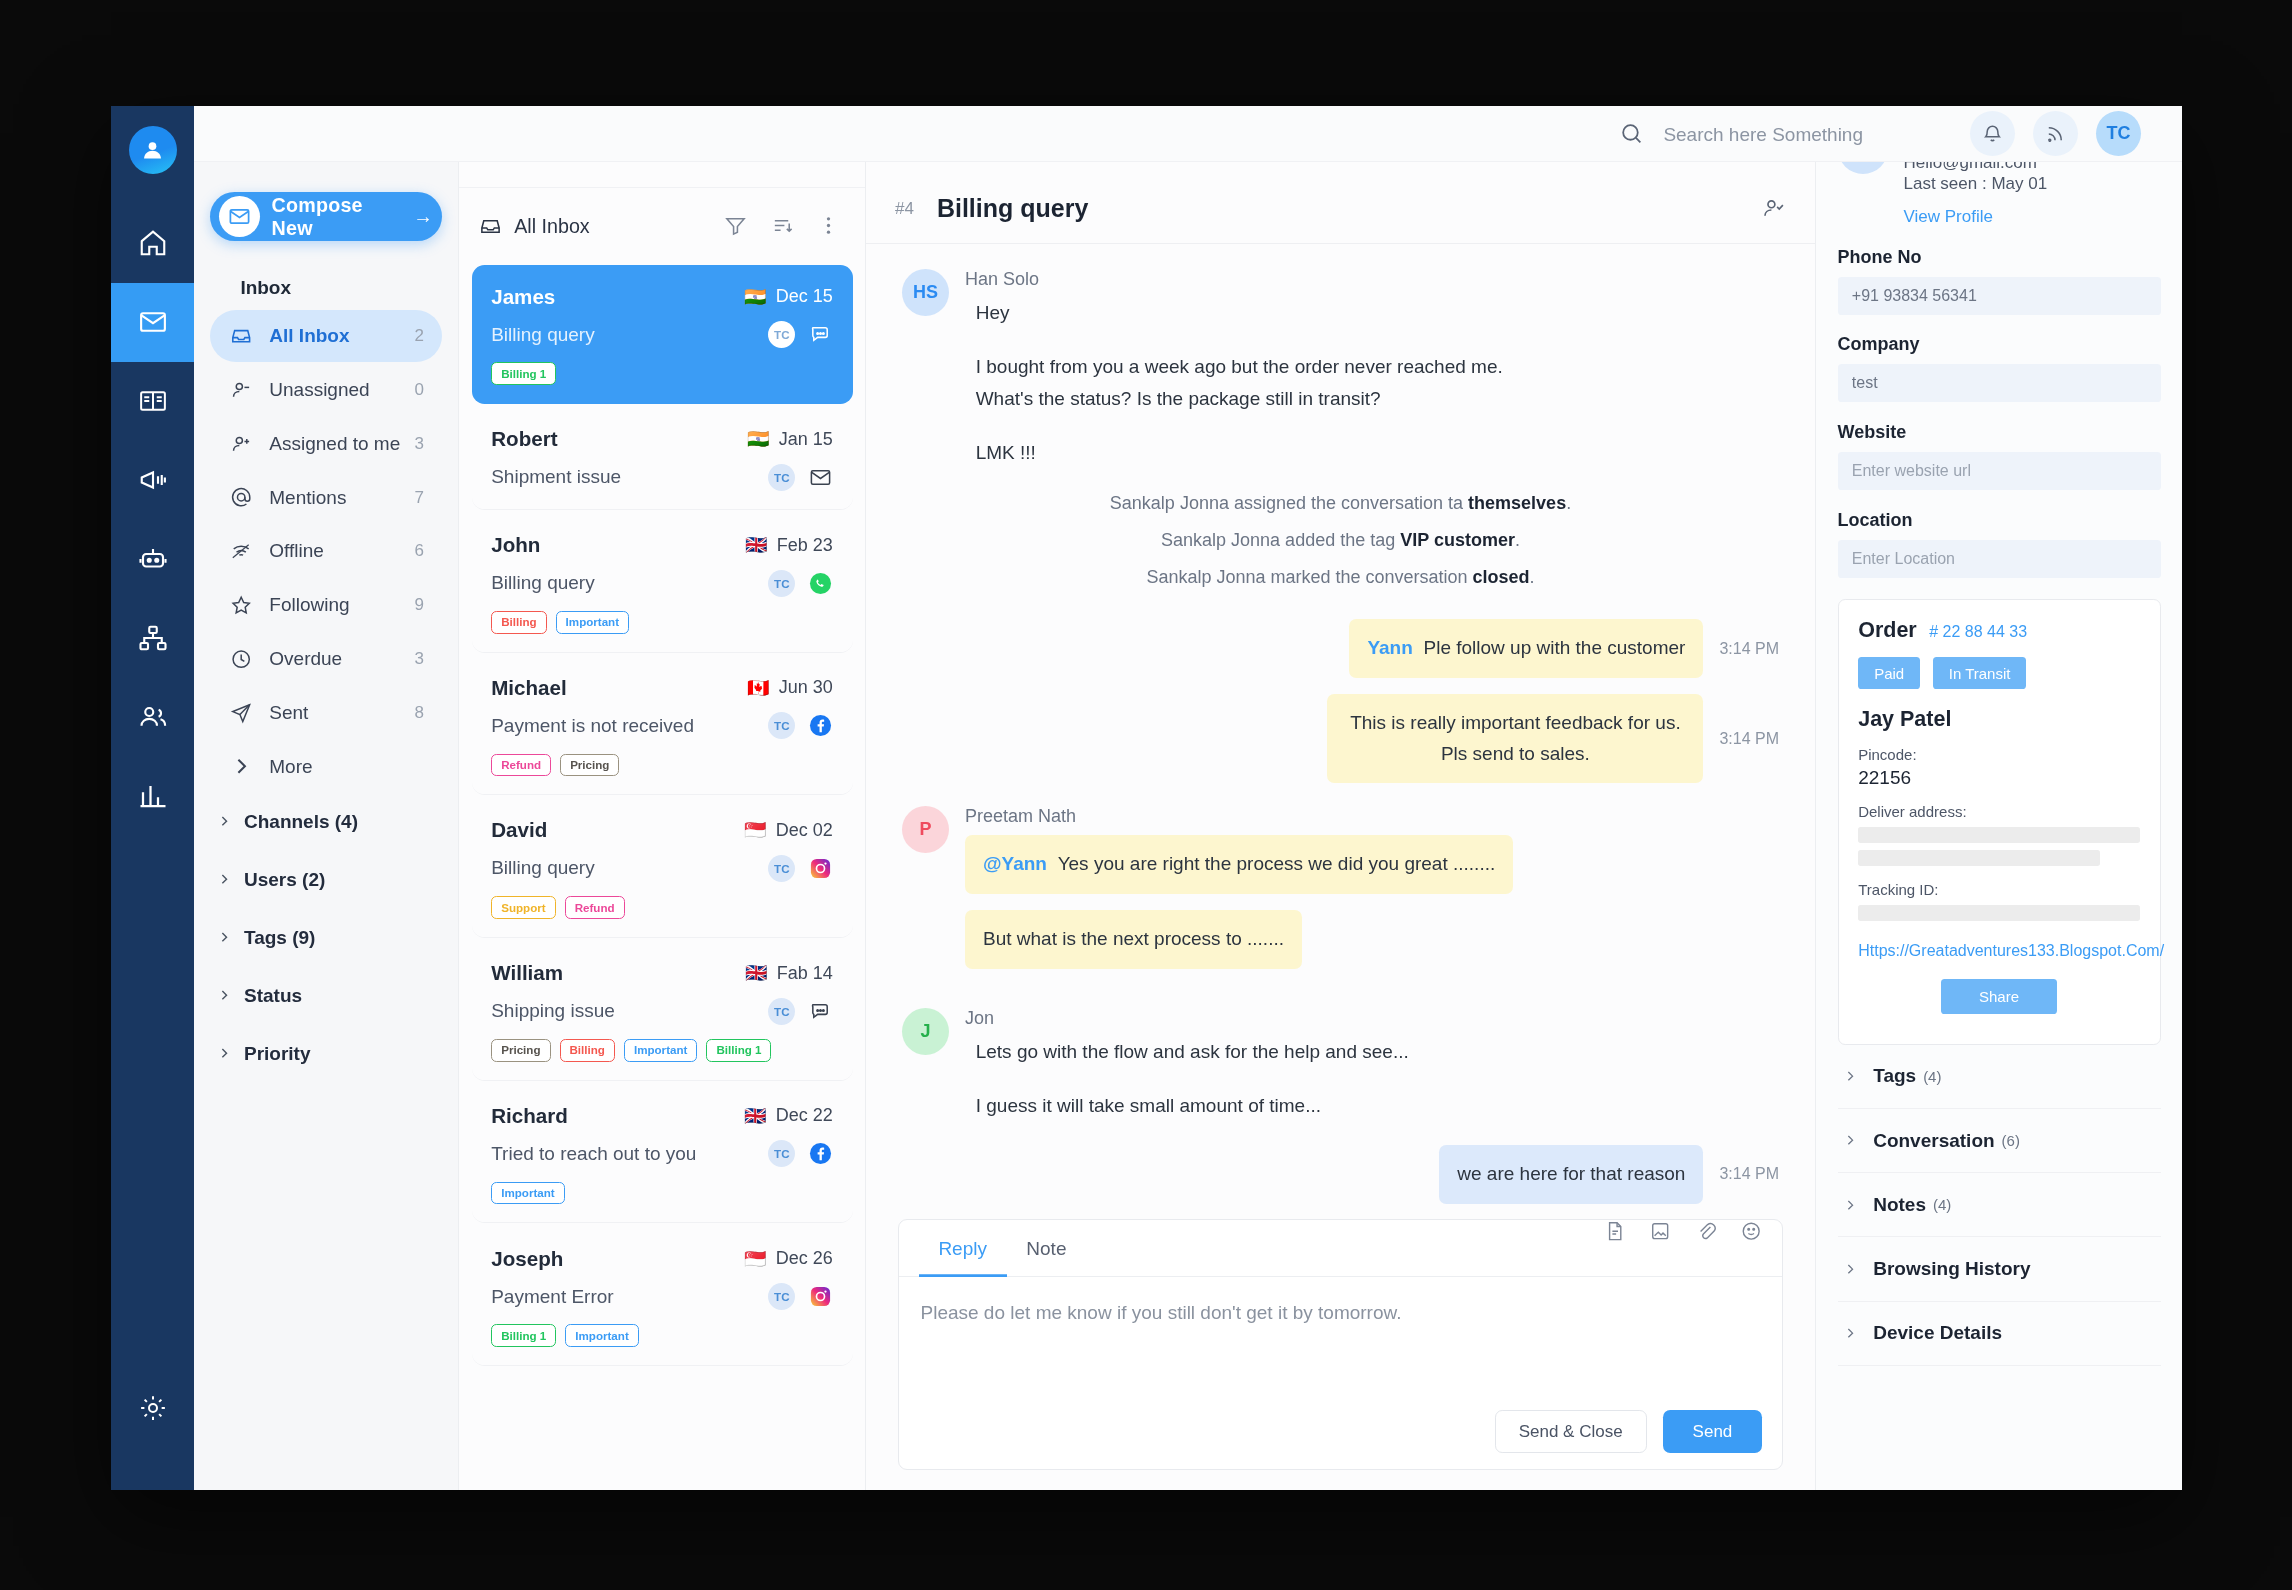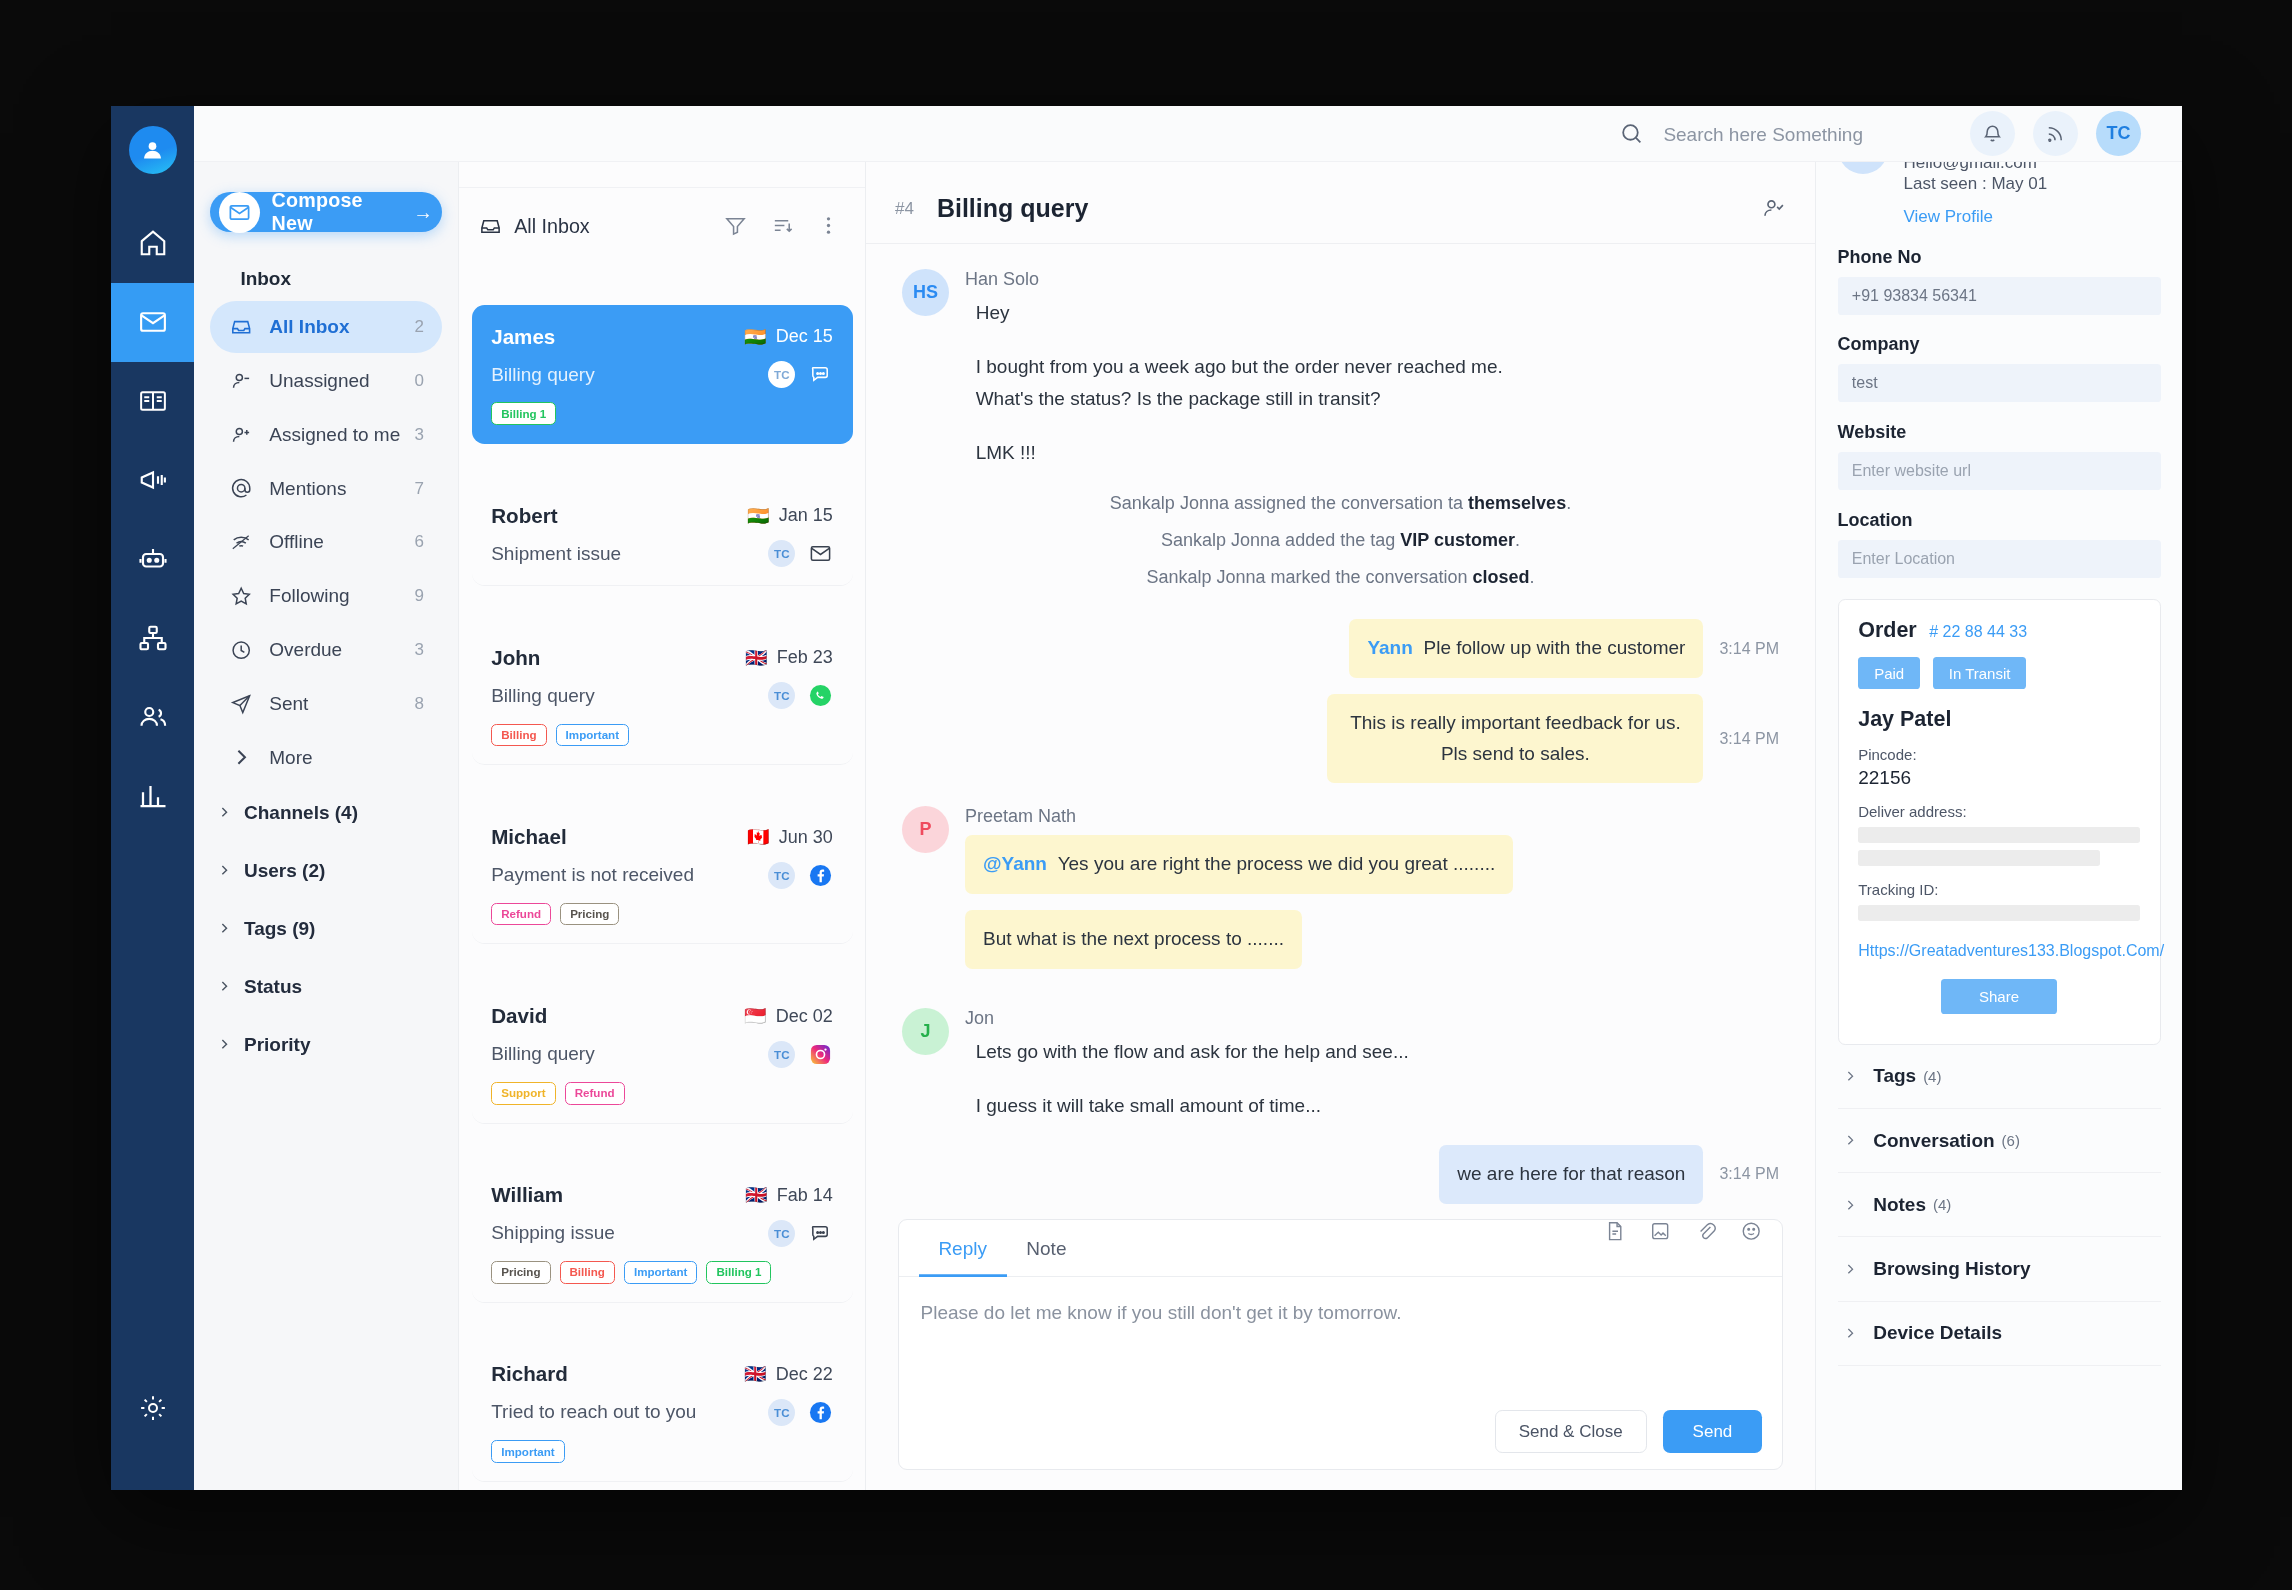--- a/index.html
+++ b/index.html
@@ -49,21 +49,21 @@
     padding: 19.7px 16px 0 16px;
     border-right: 0.9px solid #eceef1;
     overflow: hidden;
   }
   .topbar-home {
     height: 56px; display:flex; align-items:center;
     font-size: 20.6px; color: #2b3445; padding-left: 3.6px;
   }
   .compose-btn {
     margin-top: 10.7px;
-    height: 40px; border-radius: 30px;
+    height: 49px; border-radius: 30px;
     background: #3b9cf5; color: #fff;
     display: flex; align-items: center;
     padding: 0 9px; cursor: pointer;
     box-shadow: 0 3.6px 12.5px rgba(59,156,245,.35);
   }
   .compose-ico {
     width: 41px; height: 41px; border-radius: 50%;
     background: #fff; display:flex; align-items:center; justify-content:center;
     margin-right: 11.6px; flex-shrink:0;
   }
@@ -119,21 +119,20 @@
   }
   .cl-header .t { font-size:19.7px; color:#2b3445; flex:1; }
   .cl-header svg { width:23px; height:23px; }
   .cl-header .hico { cursor:pointer; padding: 3.6px 5.4px; }
 
   .conv-scroll { flex:1; overflow:hidden; padding: 0 12.5px; }
   .conv {
     padding: 19.7px 19.7px 18px 19.7px; border-radius: 12.5px;
     margin-bottom: 3.6px; cursor:pointer;
     border-bottom: 0.9px solid #f0f1f4;
-    margin-top: 40px;
   }
   .conv.sel { background:#3b9cf5; border-bottom-color: transparent; }
   .conv-row1 { display:flex; align-items:center; }
   .conv-name { font-size:20.6px; font-weight:bold; color:#222b3a; flex:1; }
   .conv.sel .conv-name { color:#fff; }
   .conv-flag { font-size:18px; margin-right:9px; }
   .conv-date { font-size:18px; color:#3f4858; }
   .conv.sel .conv-date { color:#fff; }
   .conv-row2 { display:flex; align-items:center; margin-top:12.5px; }
   .conv-subj { font-size:19px; color:#4d5667; flex:1; }

